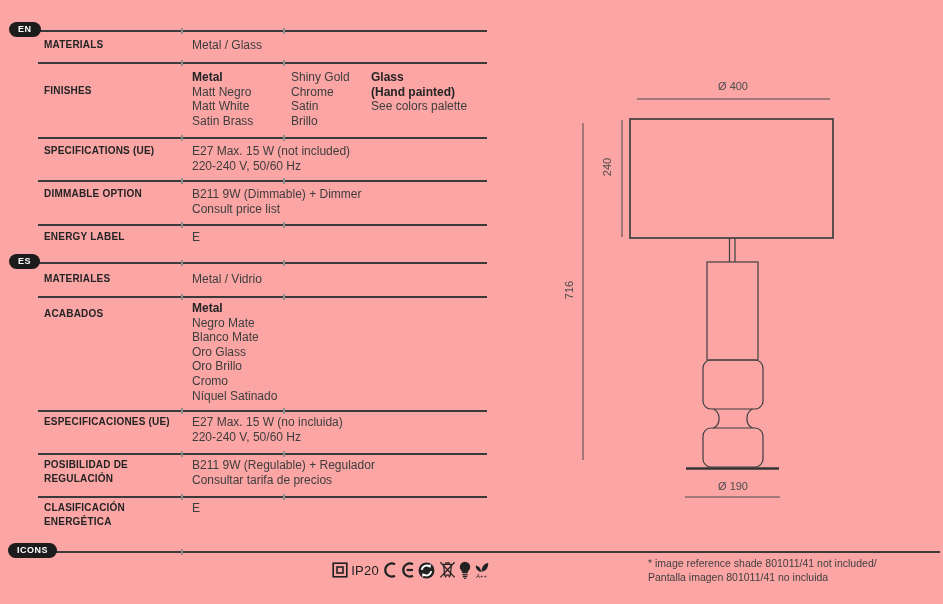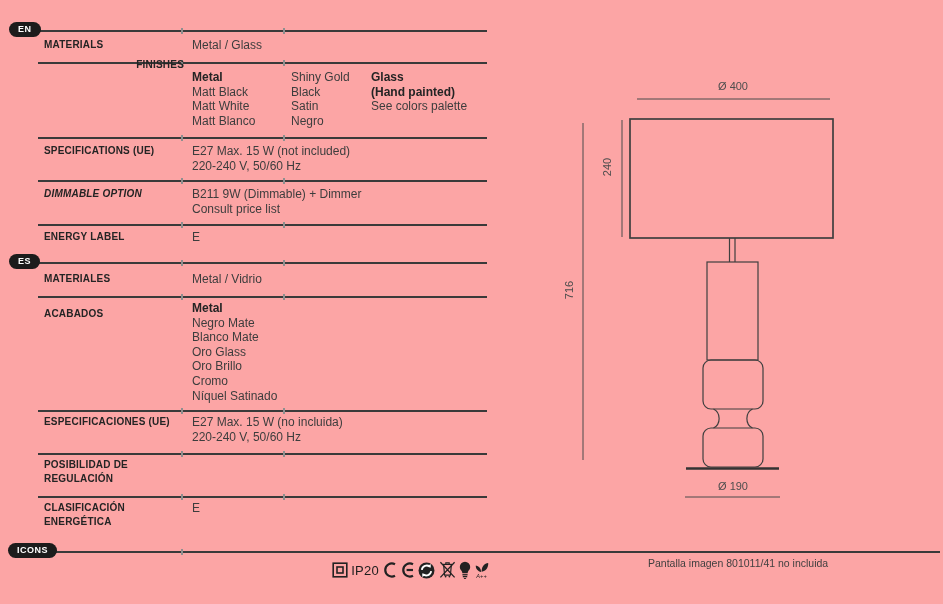--- a/index.html
+++ b/index.html
@@ -79,46 +79,46 @@
       <i class="tick" style="left:125px"></i>
     </div>
 
   <div class="badge" style="left:9px;top:22px;">EN</div>
   <div class="badge" style="left:9px;top:254px;">ES</div>
   <div class="badge" style="left:8px;top:543px;">ICONS</div>
 
   <div class="lbl" style="top:38px;">MATERIALS</div>
   <div class="val" style="top:38px;">Metal / Glass</div>
 
-  <div class="lbl" style="top:58px;text-align:right;">FINISHES</div>
+  <div class="lbl" style="top:84px;">FINISHES</div>
   <div class="val" style="top:70px;left:192px;width:96px;">
     <div class="b">Metal</div>
-    <div>Matt Black</div>
+    <div>Matt Negro</div>
     <div>Matt White</div>
-    <div>Matt Blanco</div>
+    <div>Satin Brass</div>
   </div>
   <div class="val" style="top:70px;left:291px;width:78px;">
     <div>Shiny Gold</div>
-    <div>Black</div>
+    <div>Chrome</div>
     <div>Satin</div>
-    <div>Negro</div>
+    <div>Brillo</div>
   </div>
   <div class="val" style="top:70px;left:371px;width:116px;">
     <div class="b">Glass</div>
     <div class="b">(Hand painted)</div>
     <div>See colors palette</div>
   </div>
 
   <div class="lbl" style="top:144px;">SPECIFICATIONS (UE)</div>
   <div class="val" style="top:144px;">
     <div>E27 Max. 15 W (not included)</div>
     <div>220-240 V, 50/60 Hz</div>
   </div>
 
-  <div class="lbl" style="top:187px;font-style:italic;">DIMMABLE OPTION</div>
+  <div class="lbl" style="top:187px;">DIMMABLE OPTION</div>
   <div class="val" style="top:187px;">
     <div>B211 9W (Dimmable) + Dimmer</div>
     <div>Consult price list</div>
   </div>
 
   <div class="lbl" style="top:230px;">ENERGY LABEL</div>
   <div class="val" style="top:230px;">E</div>
 
   <div class="lbl" style="top:272px;">MATERIALES</div>
   <div class="val" style="top:272px;">Metal / Vidrio</div>
@@ -134,20 +134,24 @@
     <div>Níquel Satinado</div>
   </div>
 
   <div class="lbl" style="top:415px;">ESPECIFICACIONES (UE)</div>
   <div class="val" style="top:415px;">
     <div>E27 Max. 15 W (no incluida)</div>
     <div>220-240 V, 50/60 Hz</div>
   </div>
 
   <div class="lbl" style="top:458px;">POSIBILIDAD DE REGULACIÓN</div>
+  <div class="val" style="top:458px;">
+    <div>B211 9W (Regulable) + Regulador</div>
+    <div>Consultar tarifa de precios</div>
+  </div>
 
   <div class="lbl" style="top:501px;">CLASIFICACIÓN ENERGÉTICA</div>
   <div class="val" style="top:501px;">E</div>
 
   <div class="icons-row">
     <span>
       <svg width="16" height="16" viewBox="0 0 16 16">
         <rect x="1.2" y="1.2" width="13.6" height="13.6" fill="none" stroke="#222" stroke-width="1.6"></rect>
         <rect x="5" y="5" width="6" height="6" fill="none" stroke="#222" stroke-width="1.6"></rect>
       </svg>
@@ -220,16 +224,17 @@
 
     <rect x="153" y="368" width="60" height="39" rx="8" fill="none" stroke="#3f3f3f" stroke-width="1.2"></rect>
 
     <path d="M136 408.5 H229" stroke="#333" stroke-width="2.6"></path>
 
     <text x="183" y="430" text-anchor="middle">Ø 190</text>
     <path d="M135 437 H230" stroke="#4a4a4a" stroke-width="1"></path>
   </svg>
 
   <div class="footnote">
+    <div>* image reference shade 801011/41 not included/</div>
     <div>Pantalla imagen 801011/41 no incluida</div>
   </div>
 
 </div>
 
 </body></html>

